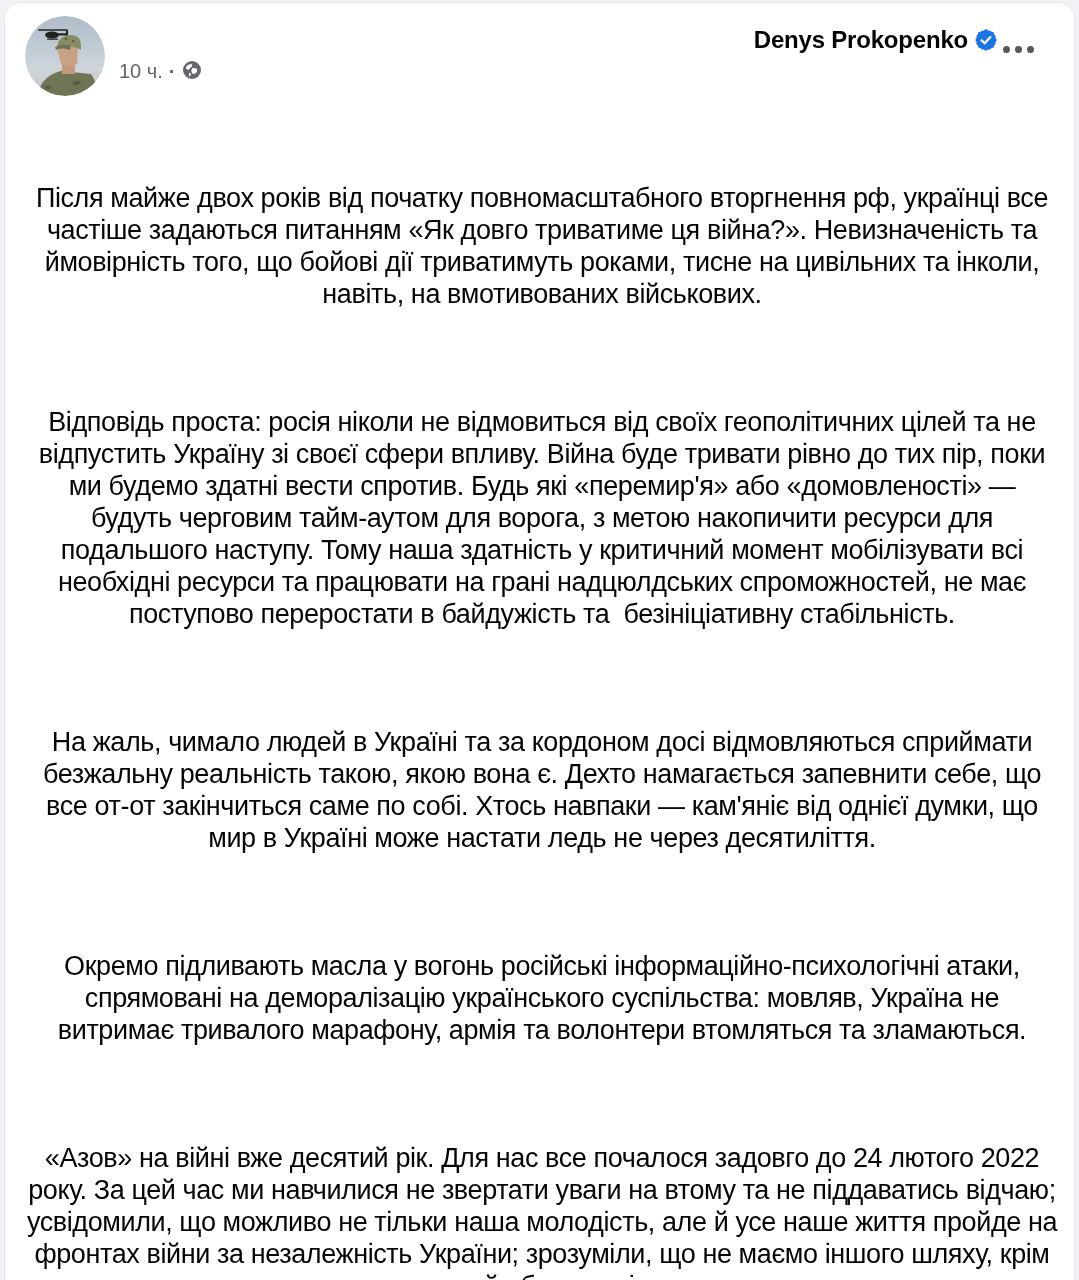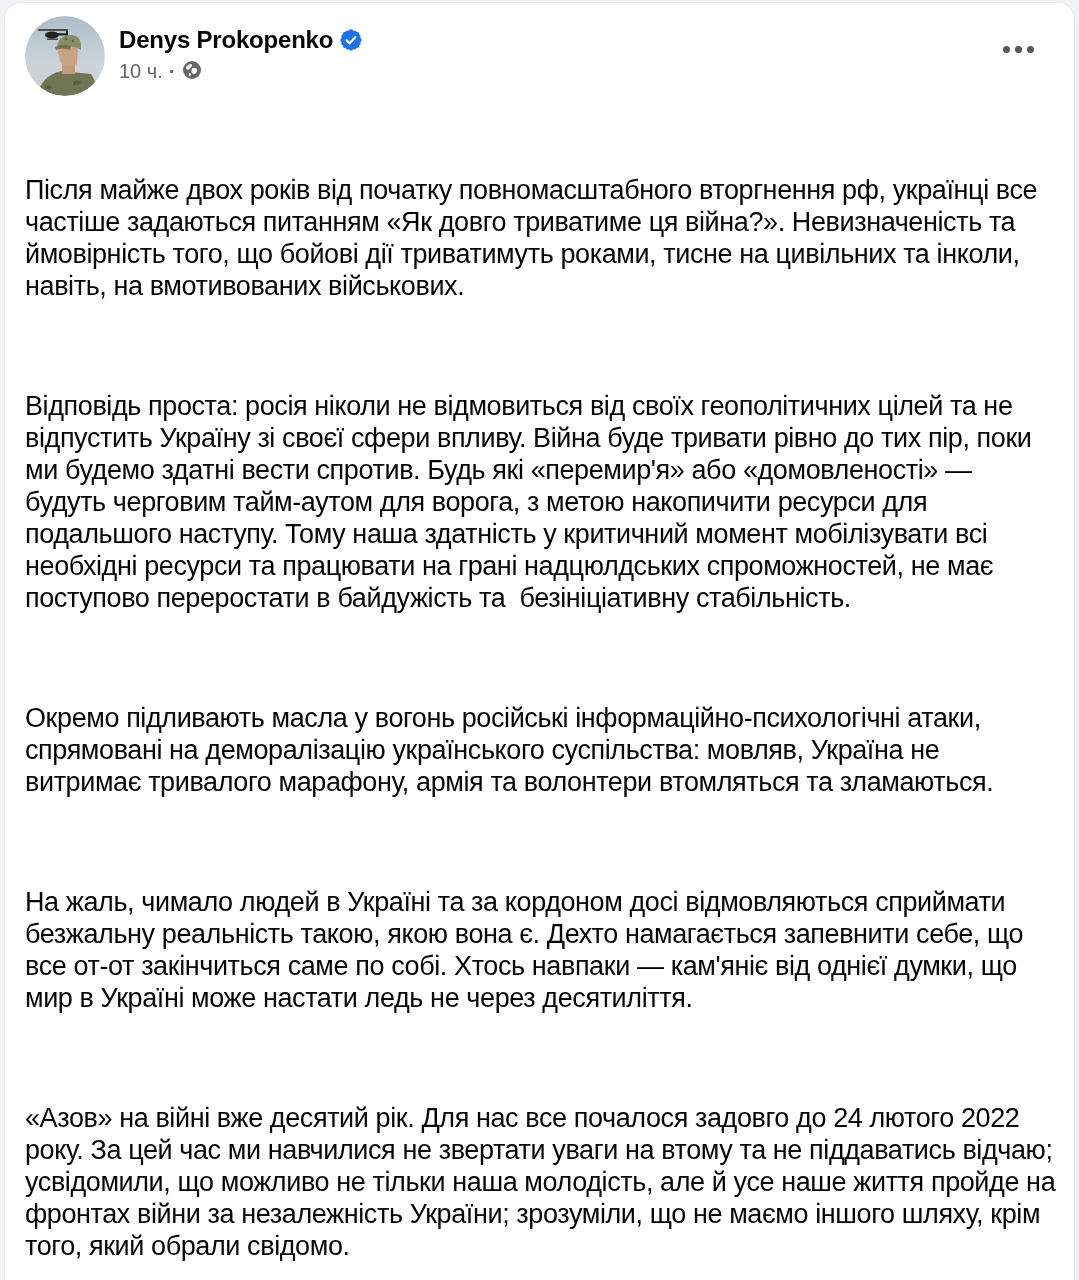--- a/index.html
+++ b/index.html
@@ -35,20 +35,21 @@
   .header-info {
     margin-left: 14px;
     padding-top: 10px;
     flex: 1 1 auto;
     min-width: 0;
   }
   .name-row {
     display: flex;
     align-items: center;
     gap: 7px;
+    justify-content: flex-end;
   }
   .author-name {
     font-size: 24px;
     font-weight: 700;
     letter-spacing: -0.2px;
     color: #050505;
     cursor: pointer;
   }
   .verified-badge { width: 22px; height: 22px; display: inline-block; }
   .verified-badge svg { display: block; width: 22px; height: 22px; }
@@ -81,21 +82,21 @@
   
   .post-body {
     margin-top: 6px;
     width: 1034px;
     font-size: 27px;
     line-height: 32px;
     letter-spacing: -0.4px;
     color: #050505;
     white-space: pre-wrap;
   }
-  .post-body p { margin: 8px 0 16px 0; }
+  .post-body p { margin: 16px 0 16px 0; text-align: center; }
   .post-body p:last-child { margin-bottom: 0; }
 </style>
 </head>
 <body>
 
 <div class="card">
 
   <header class="post-header">
 
     <div class="avatar">
@@ -182,22 +183,22 @@
     <button class="more-btn" aria-label="More options">
       <span class="dot"></span>
       <span class="dot"></span>
       <span class="dot"></span>
     </button>
   </header>
 
   <div class="post-body">
     <p>Після майже двох років від початку повномасштабного вторгнення рф, українці все частіше задаються питанням «Як довго триватиме ця війна?». Невизначеність та ймовірність того, що бойові дії триватимуть роками, тисне на цивільних та інколи, навіть, на вмотивованих військових.</p>
     <p>Відповідь проста: росія ніколи не відмовиться від своїх геополітичних цілей та не відпустить Україну зі своєї сфери впливу. Війна буде тривати рівно до тих пір, поки ми будемо здатні вести спротив. Будь які «перемир'я» або «домовленості» — будуть черговим тайм-аутом для ворога, з метою накопичити ресурси для подальшого наступу. Тому наша здатність у критичний момент мобілізувати всі необхідні ресурси та працювати на грані надцюлдських спроможностей, не має поступово переростати в байдужість та  безініціативну стабільність.</p>
+    <p>На жаль, чимало людей в Україні та за кордоном досі відмовляються сприймати безжальну реальність такою, якою вона є. Дехто намагається запевнити себе, що все от-от закінчиться саме по собі. Хтось навпаки — кам'яніє від однієї думки, що мир в Україні може настати ледь не через десятиліття.</p>
     <p>Окремо підливають масла у вогонь російські інформаційно-психологічні атаки, спрямовані на деморалізацію українського суспільства: мовляв, Україна не витримає тривалого марафону, армія та волонтери втомляться та зламаються.</p>
-    <p>На жаль, чимало людей в Україні та за кордоном досі відмовляються сприймати безжальну реальність такою, якою вона є. Дехто намагається запевнити себе, що все от-от закінчиться саме по собі. Хтось навпаки — кам'яніє від однієї думки, що мир в Україні може настати ледь не через десятиліття.</p>
     <p>«Азов» на війні вже десятий рік. Для нас все почалося задовго до 24 лютого 2022 року. За цей час ми навчилися не звертати уваги на втому та не піддаватись відчаю; усвідомили, що можливо не тільки наша молодість, але й усе наше життя пройде на фронтах війни за незалежність України; зрозуміли, що не маємо іншого шляху, крім того, який обрали свідомо.</p>
     
     
     
     
   </div>
 
 </div>
 
 </body></html>

